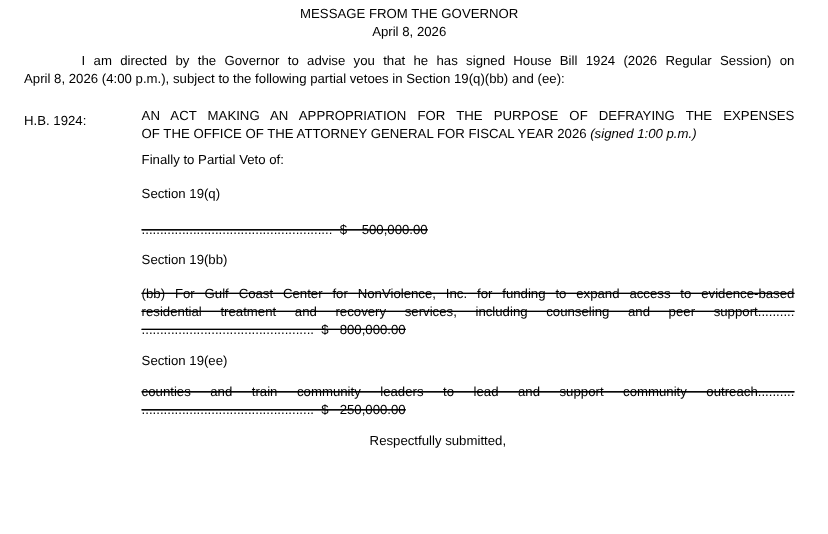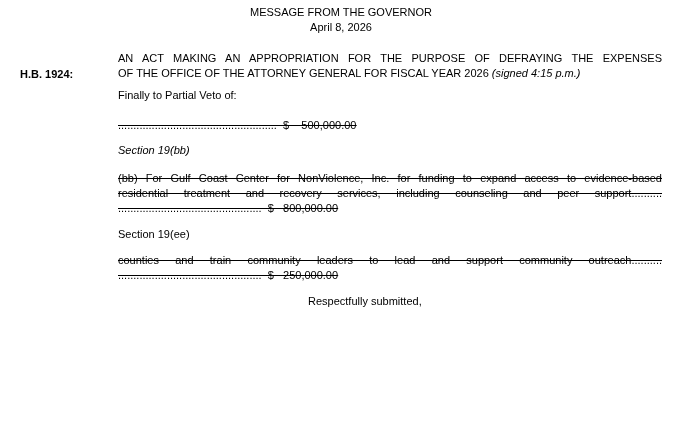--- a/index.html
+++ b/index.html
@@ -8,54 +8,59 @@
     width:690px; height:445px; overflow:hidden;
     font-family:"Liberation Sans","DejaVu Sans",sans-serif;
     font-size:11px; line-height:15px; color:#000000;
   }
   .doc { padding:5px 28px 0 20px; position:relative; width:690px; height:445px;border-radius:22px; }
   .center { text-align:center; }
   .jline { text-align:justify; text-align-last:justify; }
   .il1 { text-indent:48px; }
   .intro { margin-top:9px; }
   .hb { margin-top:16px; position:relative; }
-  .hb-label { position:absolute; left:0; top:16px; font-weight:bold; }
+  .hb-label { position:absolute; left:0; top:4px; font-weight:normal; }
   .ind { margin-left:98px; }
   .mt-subject { margin-top:7px; }
   .sh1 { margin-top:13px; }
   .vp1 { margin-top:15px; }
-  .sh2 { margin-top:10px;font-style:italic; }
+  .sh2 { margin-top:10px; }
   .vp2 { margin-top:13px; }
   .sh3 { margin-top:11px; }
   .vp3 { margin-top:11px; }
   .struck, .struck div { text-decoration:line-through; }
   .note { font-style:italic; margin-left:3px; }
   .closing { margin-top:11px; margin-left:288px; }
 </style>
 </head>
 <body>
 
 <div class="doc">
 
   <div class="center">MESSAGE FROM THE GOVERNOR</div>
   <div class="center">April 8, 2026</div>
 
+  <div class="intro">
+    <div class="jline il1">I am directed by the Governor to advise you that he has signed House Bill 1924 (2026 Regular Session) on</div>
+    <div>April 8, 2026 (4:00 p.m.), subject to the following partial vetoes in Section 19(q)(bb) and (ee):</div>
+  </div>
 
   <div class="hb">
     <span class="hb-label">H.B. 1924:</span>
     <div class="ind">
       <div class="jline">AN ACT MAKING AN APPROPRIATION FOR THE PURPOSE OF DEFRAYING THE EXPENSES</div>
       <div>
-        <span>OF THE OFFICE OF THE ATTORNEY GENERAL FOR FISCAL YEAR 2026</span><span class="note">(signed 4:15 p.m.)</span>
+        <span>OF THE OFFICE OF THE ATTORNEY GENERAL FOR FISCAL YEAR 2026</span><span class="note">(signed 1:00 p.m.)</span>
       </div>
     </div>
   </div>
 
   <div class="ind mt-subject">Finally to Partial Veto of:</div>
 
+  <div class="ind sh1">Section 19(q)</div>
   <div class="ind struck vp1">
     <div>....................................................&nbsp;&nbsp;$&nbsp;&nbsp;&nbsp;&nbsp;500,000.00</div>
   </div>
 
   <div class="ind sh2">Section 19(bb)</div>
   <div class="ind struck vp2">
     <div class="jline">(bb) For Gulf Coast Center for NonViolence, Inc. for funding to expand access to evidence-based</div>
     <div class="jline">residential treatment and recovery services, including counseling and peer support..........</div>
     <div>...............................................&nbsp;&nbsp;$&nbsp;&nbsp;&nbsp;800,000.00</div>
   </div>

